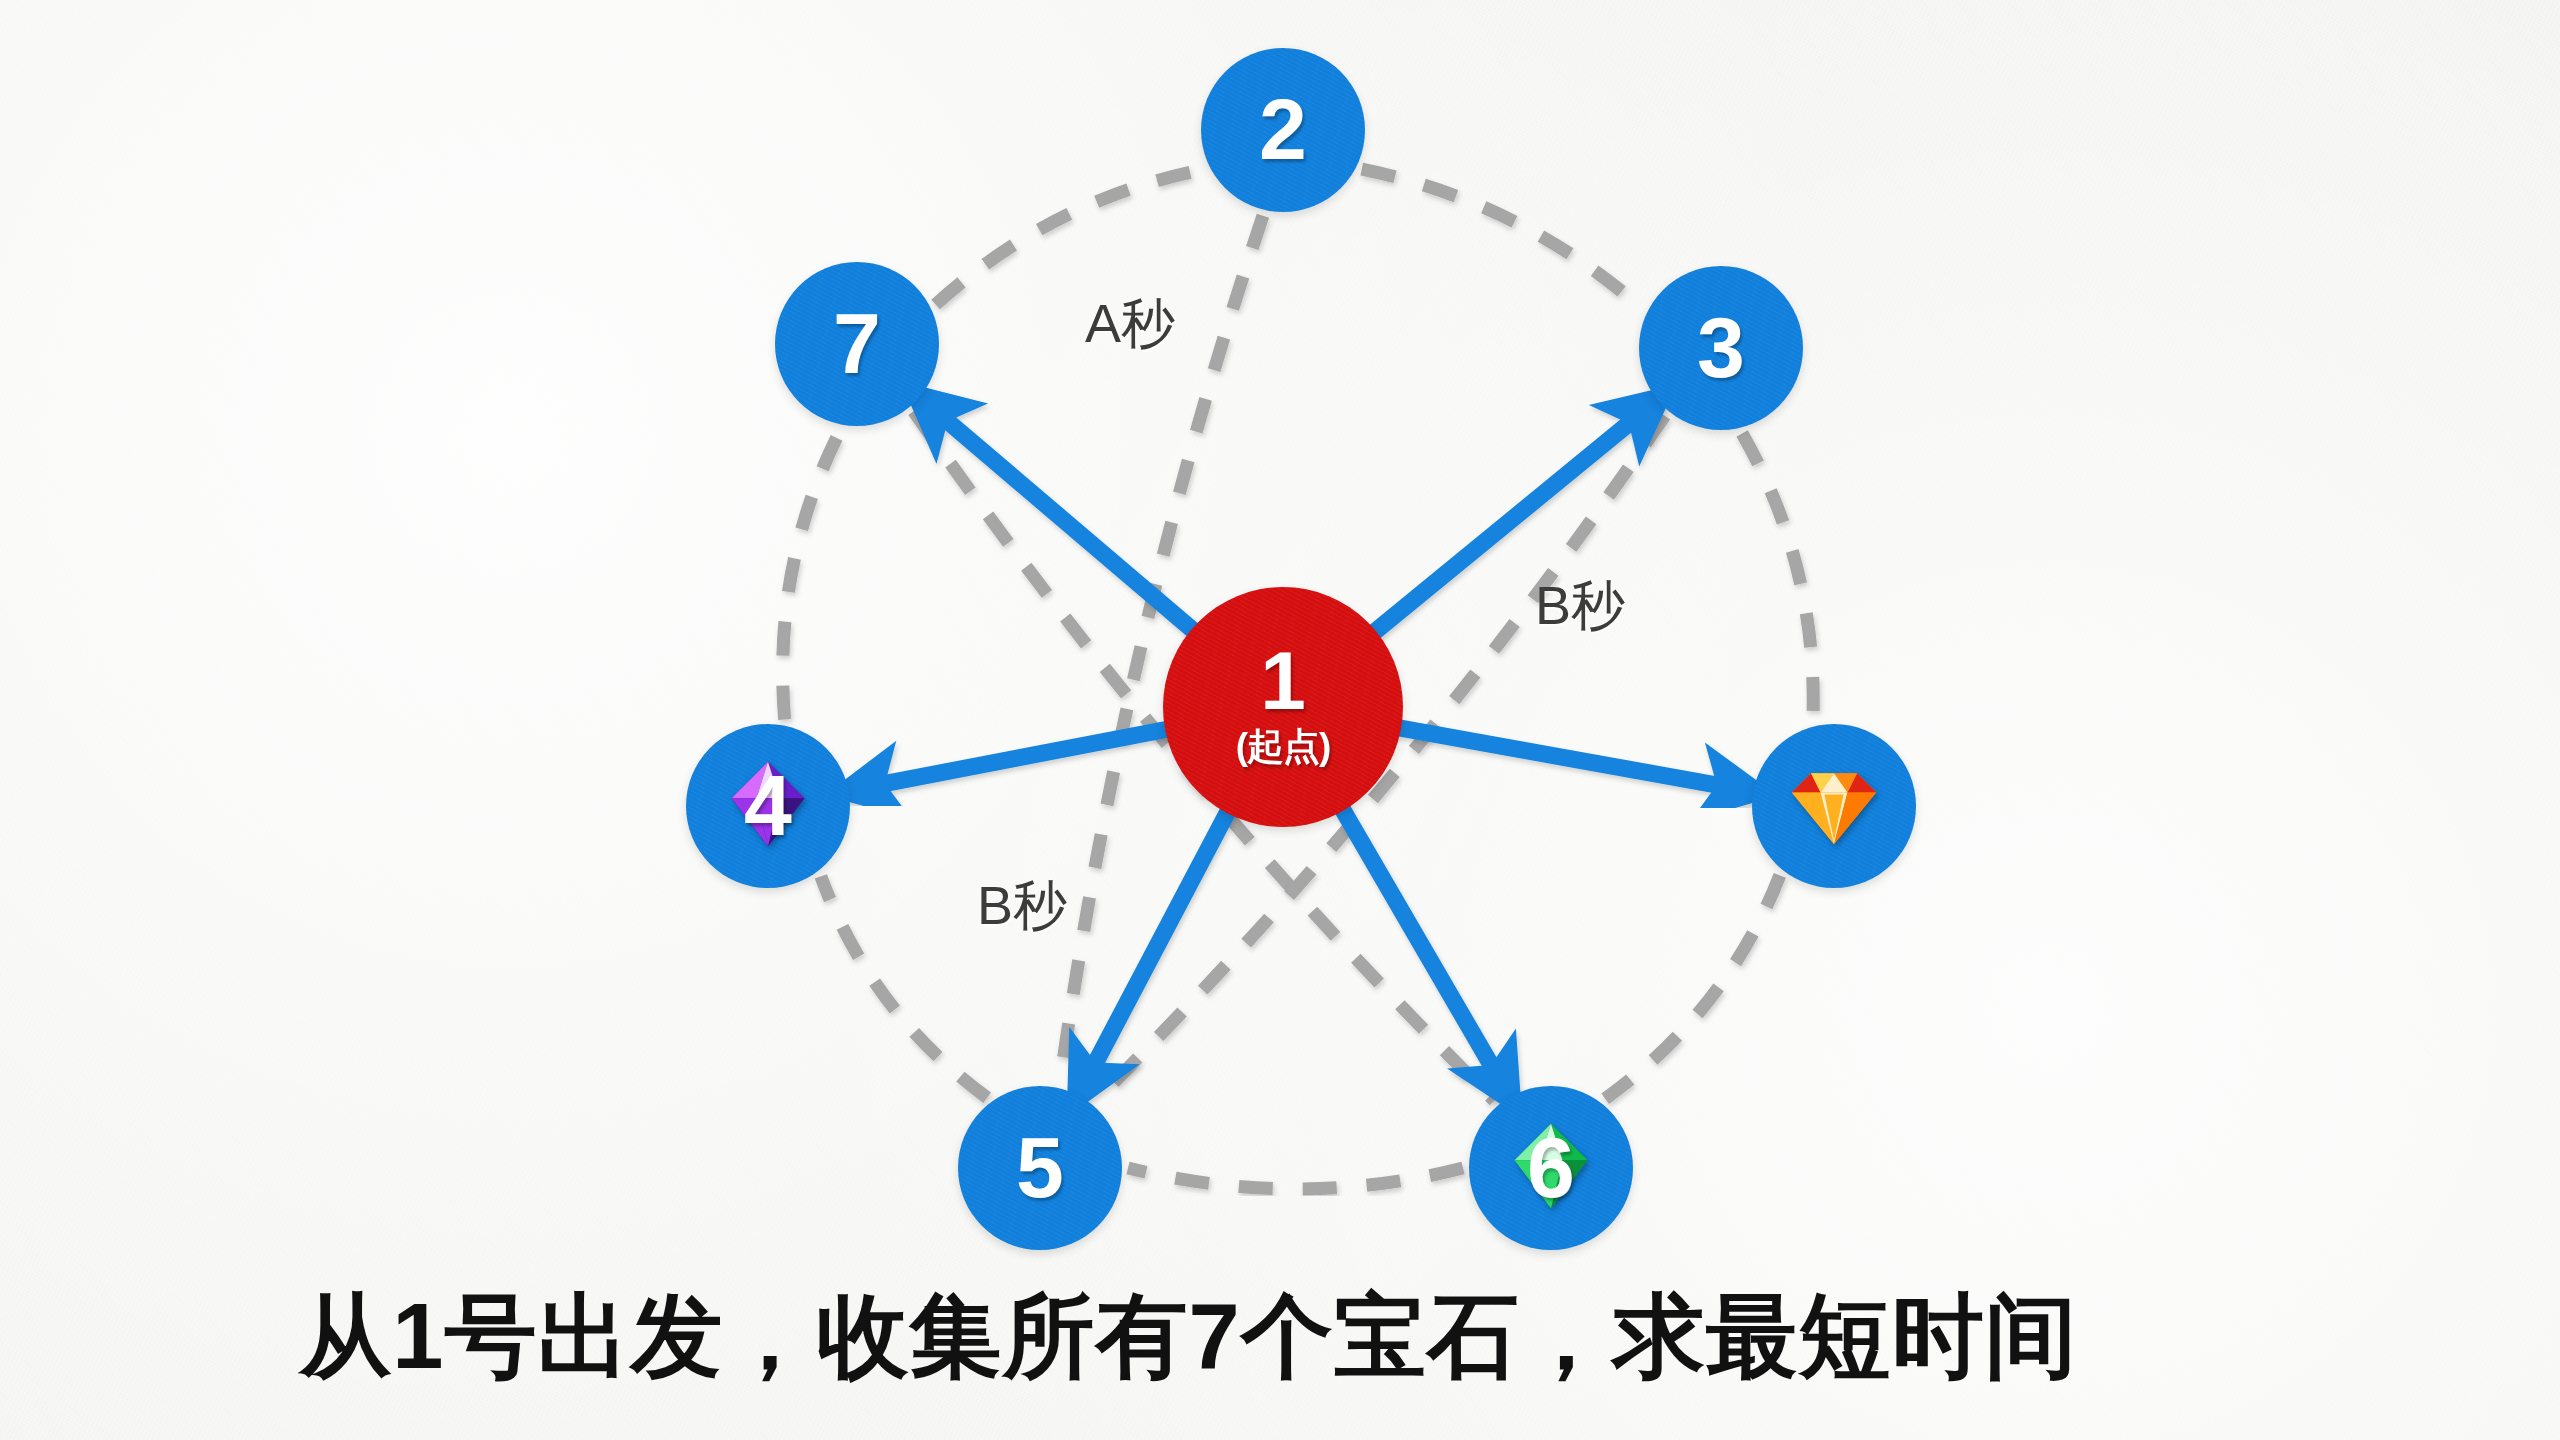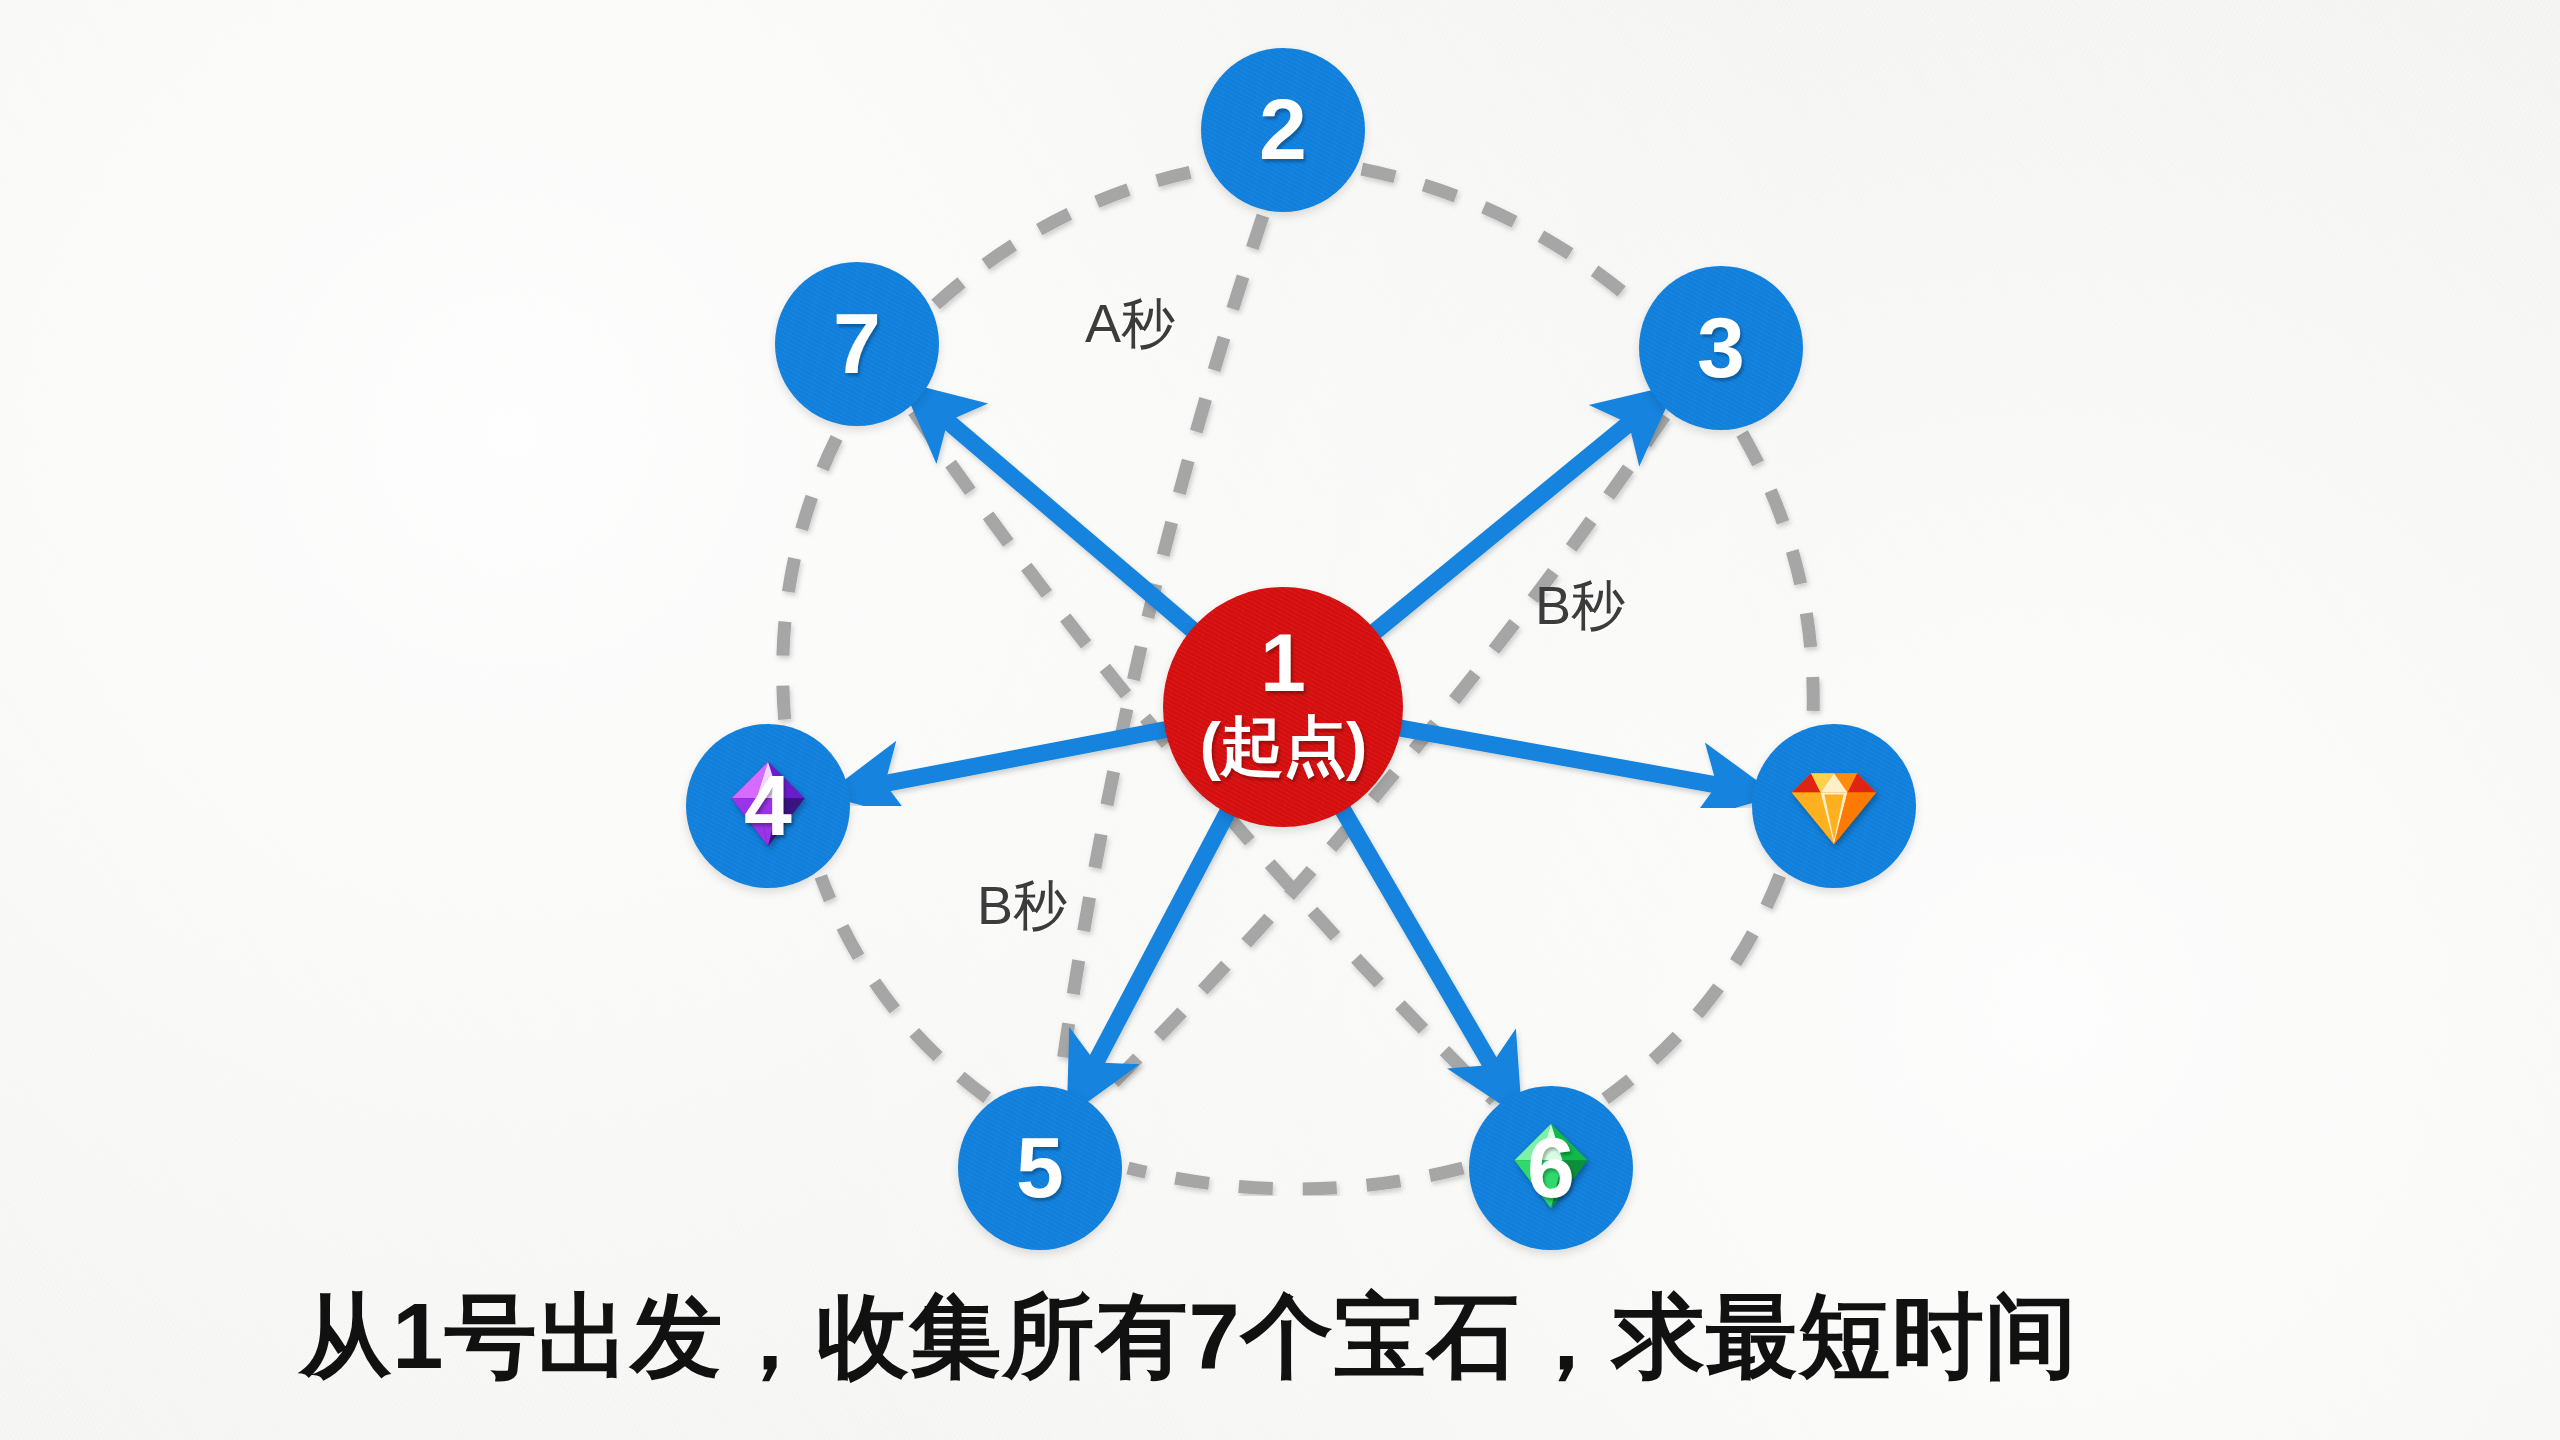--- a/index.html
+++ b/index.html
@@ -55,21 +55,21 @@
     user-select: none;
   }
   .node-num {
     font-size: 86px;
   }
   .start-num {
     font-size: 82px;
     margin-bottom: 2px;
   }
   .start-sub {
-    font-size: 64px;
+    font-size: 37px;
     font-weight: bold;
     color: #ffffff;
     text-shadow: 2px 3px 3px rgba(0,0,0,0.28);
     position: relative;
     z-index: 3;
     letter-spacing: -1px;
   }
   .gem {
     position: absolute;
     left: 50%;

